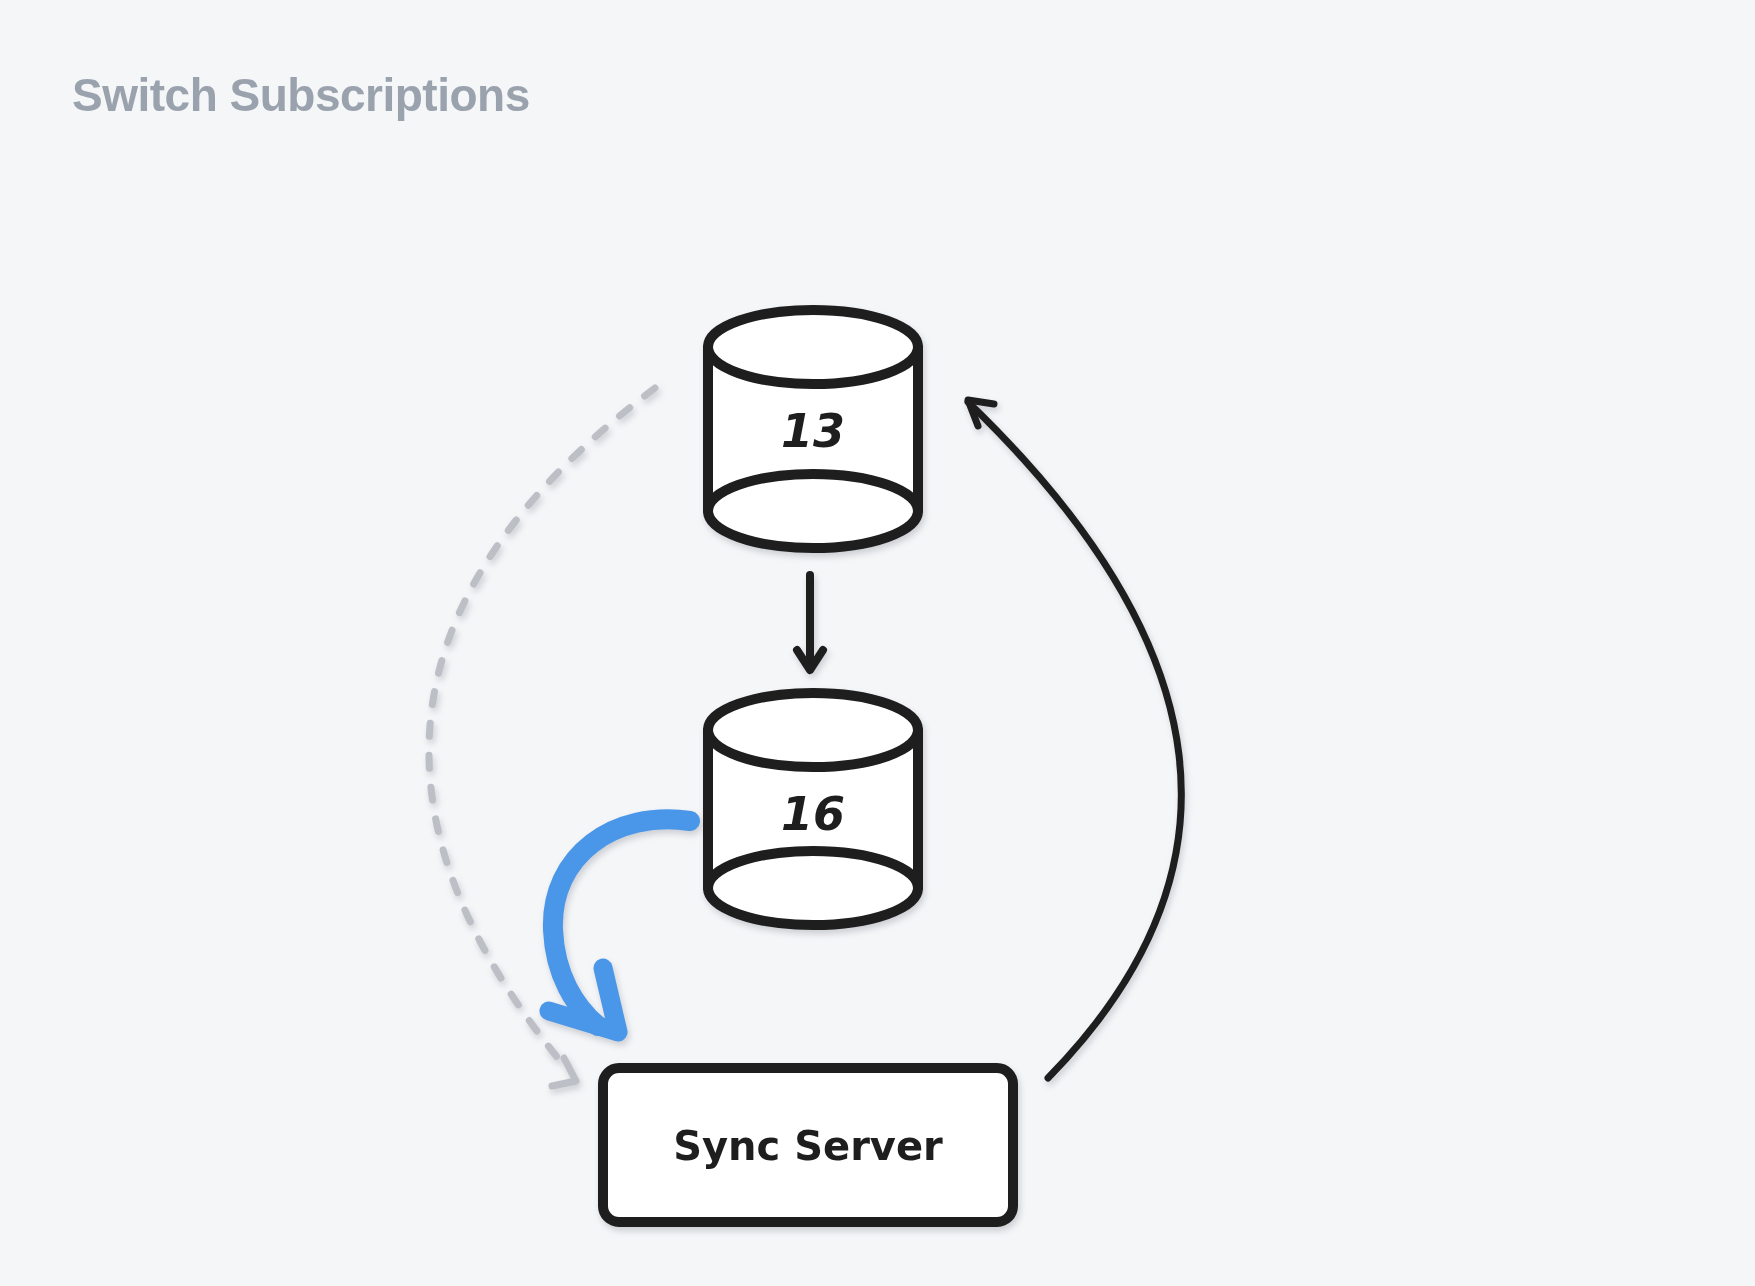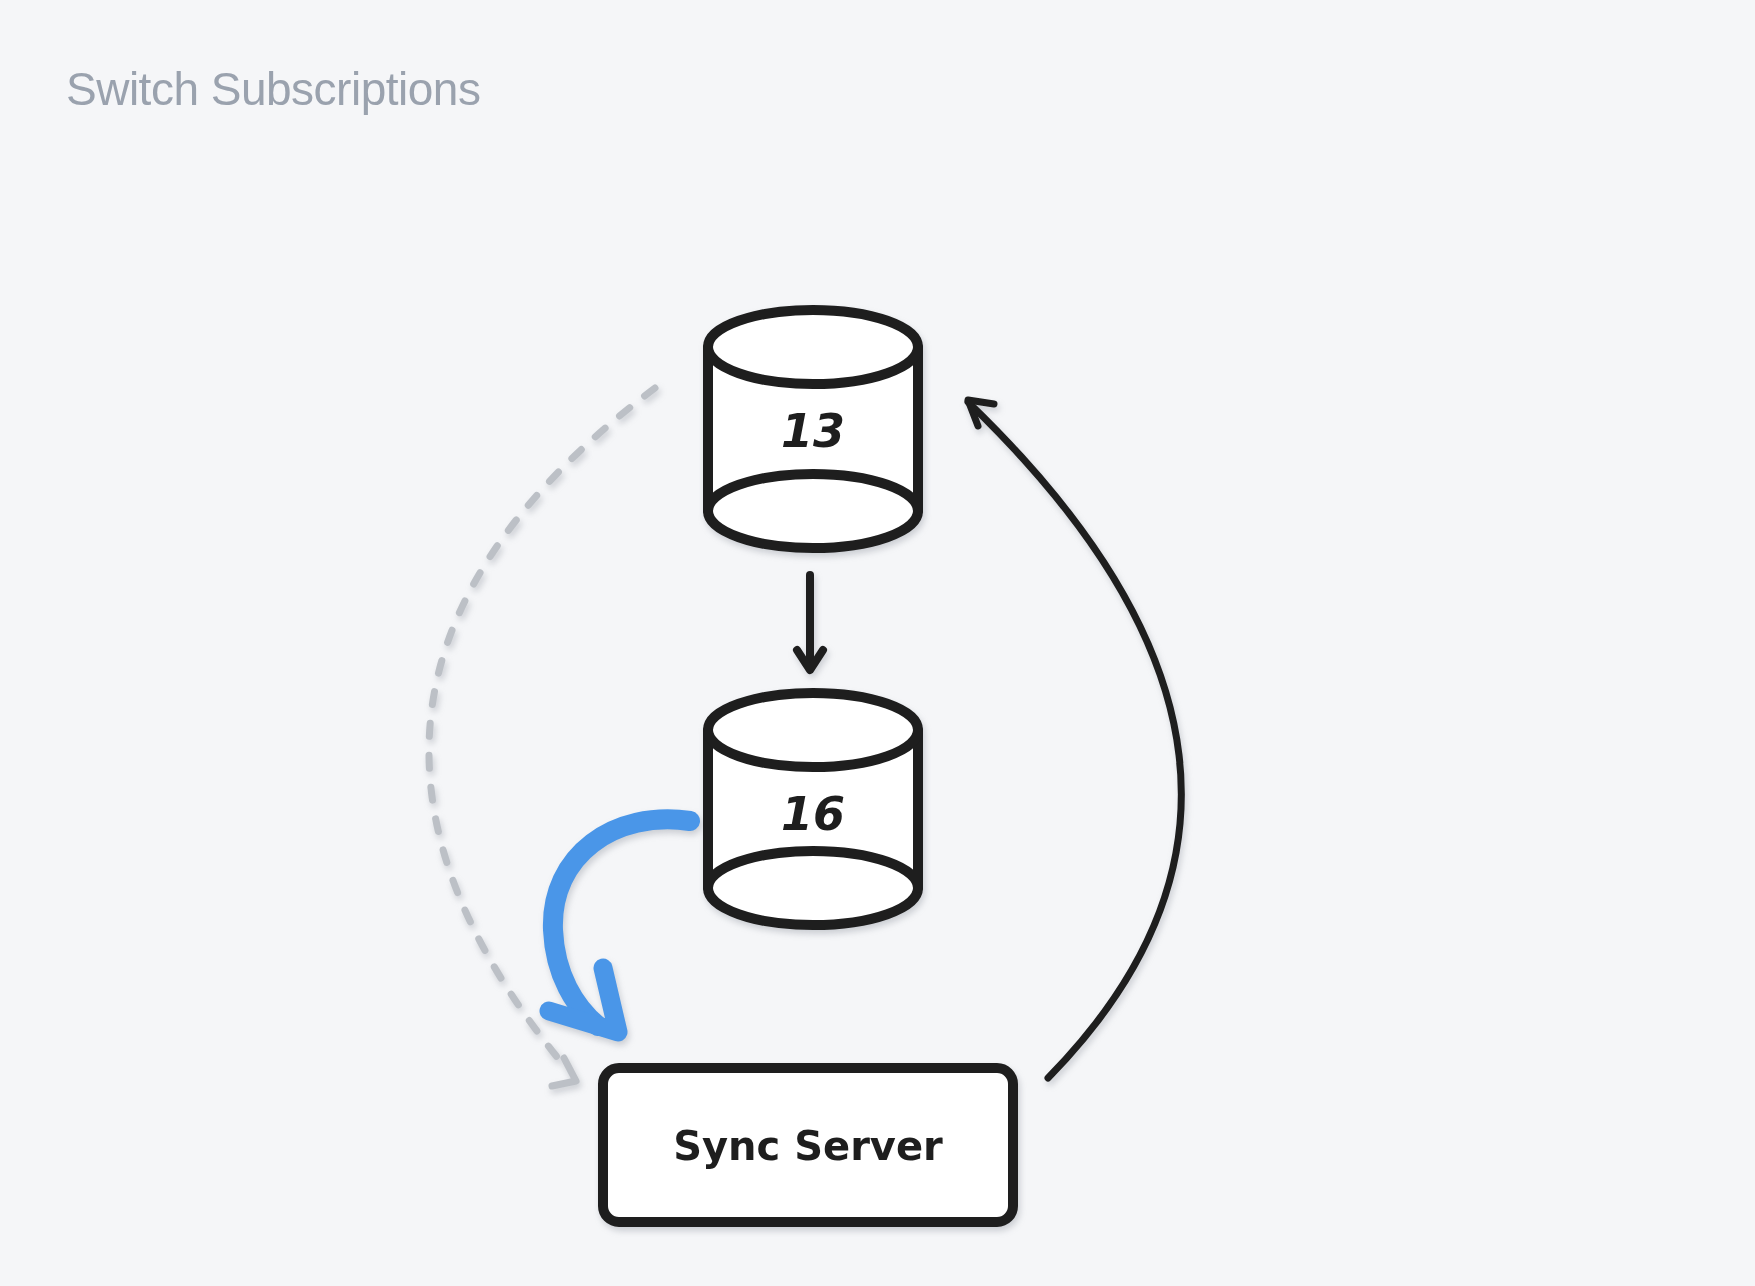--- a/index.html
+++ b/index.html
@@ -7,24 +7,24 @@
     width: 1755px; height: 1286px;
     background: var(--background, #f5f6f8);
     font-family: "Liberation Sans", sans-serif;
     overflow: hidden;
     position: relative;
   }
   .canvas { position: absolute; inset: 0; }
   .page-title {
     position: absolute;
     left: 64px; top: 60px;
-    margin: 2px;
+    margin: 8px;
     font-family: "Liberation Sans", sans-serif;
     font-size: 46px;
-    font-weight: 400;
+    font-weight: 700;
     letter-spacing: -0.5px;
     color: var(--title, #9aa2ae);
   }
   svg.diagram {
     position: absolute; left: 0; top: 0;
     filter: drop-shadow(2px 4px 3px rgba(110,116,128,0.30));
   }
   .stroke-dark   { stroke: var(--stroke, #1e1e1e); fill: none; }
   .stroke-gray   { stroke: var(--gray, #bcc0c6);   fill: none; }
   .stroke-blue   { stroke: var(--blue, #4a96e8);   fill: none; }

